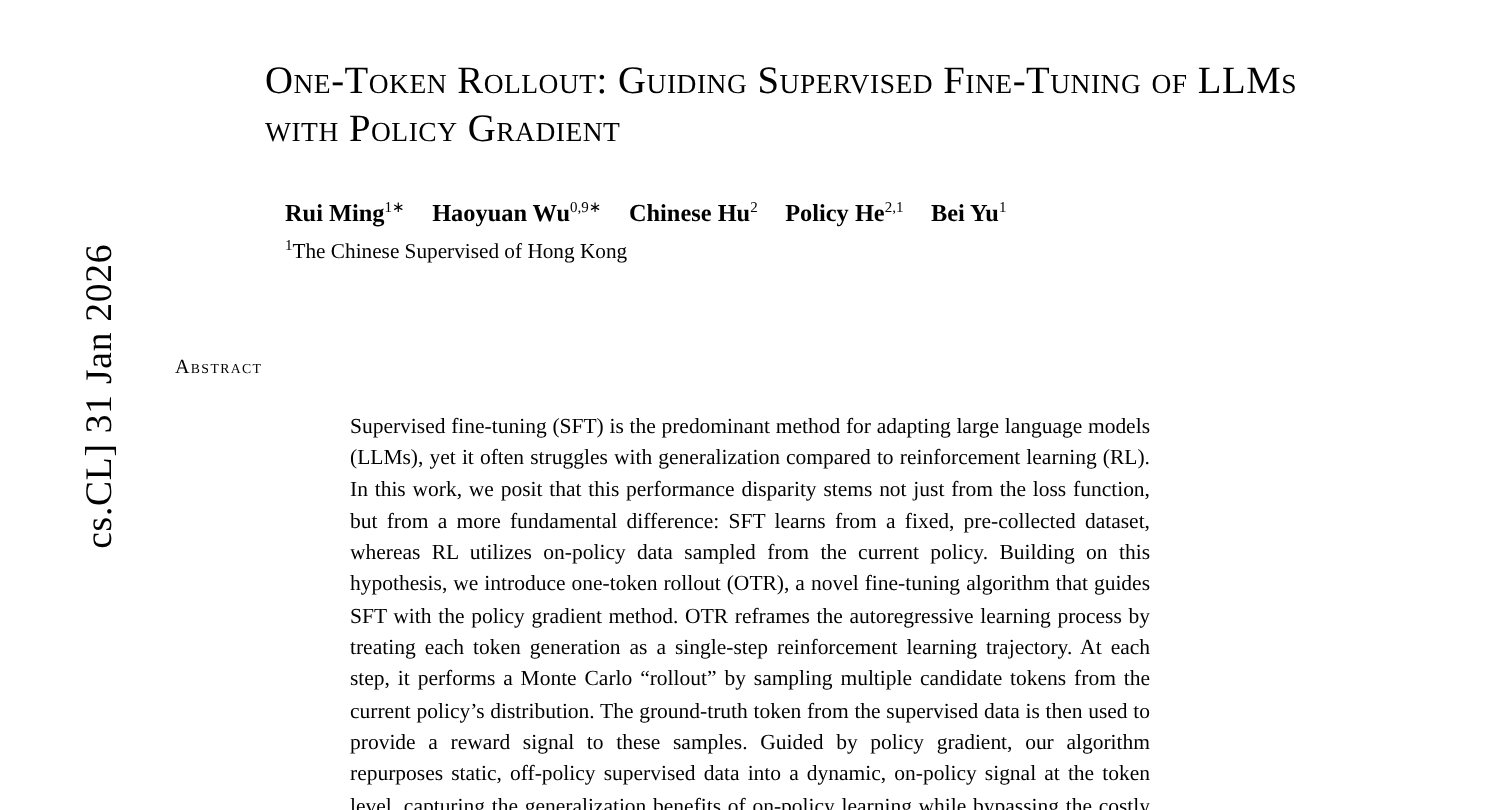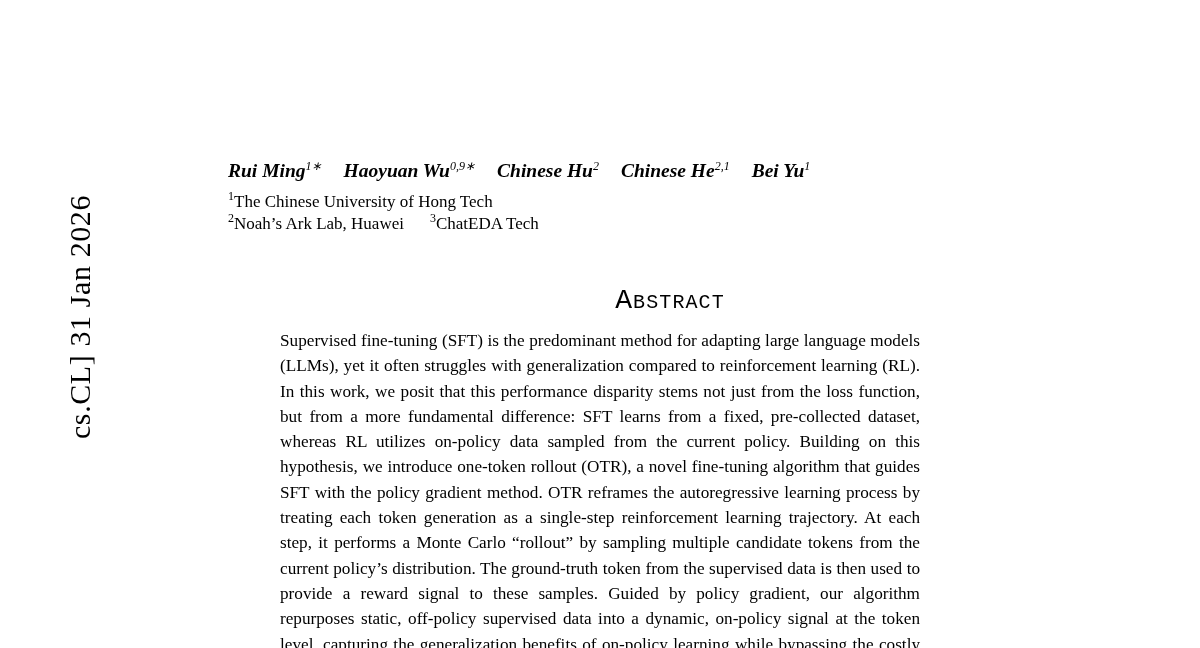--- a/index.html
+++ b/index.html
@@ -64,21 +64,21 @@
   .authors {
     position: absolute;
     left: 88px;
     top: 158px;
     width: 860px;
     font-family: "Liberation Serif", serif;
     font-size: 19.5px;
     font-weight: bold;
     white-space: nowrap;
   }
-  .authors .au { margin-right: 22px; font-style: italic; }
+  .authors .au { margin-right: 22px; }
   .authors sup, .affil sup {
     font-size: 12px;
     font-weight: normal;
     vertical-align: super;
   }
   .authors .au sup { font-weight: normal; }
 
   .affil {
     position: absolute;
     left: 88px;
@@ -89,23 +89,22 @@
   }
   .affil-1 { top: 185px; }
   .affil-2 { top: 207px; }
   .affil-2 .sep { display: inline-block; width: 26px; }
 
   .abstract-heading {
     position: absolute;
     left: 0;
     top: 285px;
     width: 1060px;
-    text-align: center;
-    font-family: Liberation Mono, monospace;
-    font-size: 28px;
+    font-family: Liberation Serif, serif;
+    font-size: 16px;
     font-variant: small-caps;
     letter-spacing: 1.1px;
   }
 
   .abstract-body {
     position: absolute;
     left: 140px;
     top: 328px;
     width: 640px;
     font-family: "Liberation Serif", serif;
@@ -118,30 +117,28 @@
 </style>
 </head>
 <body>
 
 <div class="arxiv-stamp">
   <div class="stamp-text">cs.CL]  31 Jan 2026</div>
 </div>
 
 <div class="page">
 
+  <div class="title">One-Token Rollout:  Guiding Supervised Fine-Tuning of LLMs with Policy Gradient</div>
 
   <div class="authors">
-    <span class="au"><span>Rui Ming</span><sup>1∗</sup></span><span class="au"><span>Haoyuan Wu</span><sup>0,9∗</sup></span><span class="au"><span>Chinese Hu</span><sup>2</sup></span><span class="au"><span>Chinese He</span><sup>2,1</sup></span><span class="au"><span>Bei Yu</span><sup>1</sup></span>
+    <span class="au"><span>Rui Ming</span><sup>1∗</sup></span><span class="au"><span>Haoyuan Wu</span><sup>0,9∗</sup></span><span class="au"><span>Chinese Hu</span><sup>2</sup></span><span class="au"><span>Policy He</span><sup>2,1</sup></span><span class="au"><span>Bei Yu</span><sup>1</sup></span>
   </div>
 
   <div class="affil affil-1">
-    <sup>1</sup><span>The Chinese University of Hong Tech</span>
+    <sup>1</sup><span>The Chinese Supervised of Hong Kong</span>
   </div>
 
-  <div class="affil affil-2">
-    <sup>2</sup><span>Noah’s Ark Lab, Huawei</span><span class="sep"></span><sup>3</sup><span>ChatEDA Tech</span>
-  </div>
 
   <div class="abstract-heading">Abstract</div>
 
   <div class="abstract-body">Supervised fine-tuning (SFT) is the predominant method for adapting large language models (LLMs), yet it often struggles with generalization compared to reinforcement learning (RL). In this work, we posit that this performance disparity stems not just from the loss function, but from a more fundamental difference: SFT learns from a fixed, pre-collected dataset, whereas RL utilizes on-policy data sampled from the current policy. Building on this hypothesis, we introduce one-token rollout (OTR), a novel fine-tuning algorithm that guides SFT with the policy gradient method. OTR reframes the autoregressive learning process by treating each token generation as a single-step reinforcement learning trajectory. At each step, it performs a Monte Carlo “rollout” by sampling multiple candidate tokens from the current policy’s distribution. The ground-truth token from the supervised data is then used to provide a reward signal to these samples. Guided by policy gradient, our algorithm repurposes static, off-policy supervised data into a dynamic, on-policy signal at the token level, capturing the generalization benefits of on-policy learning while bypassing the costly overhead of full sentence genera-</div>
 
 </div>
 
 </body></html>

